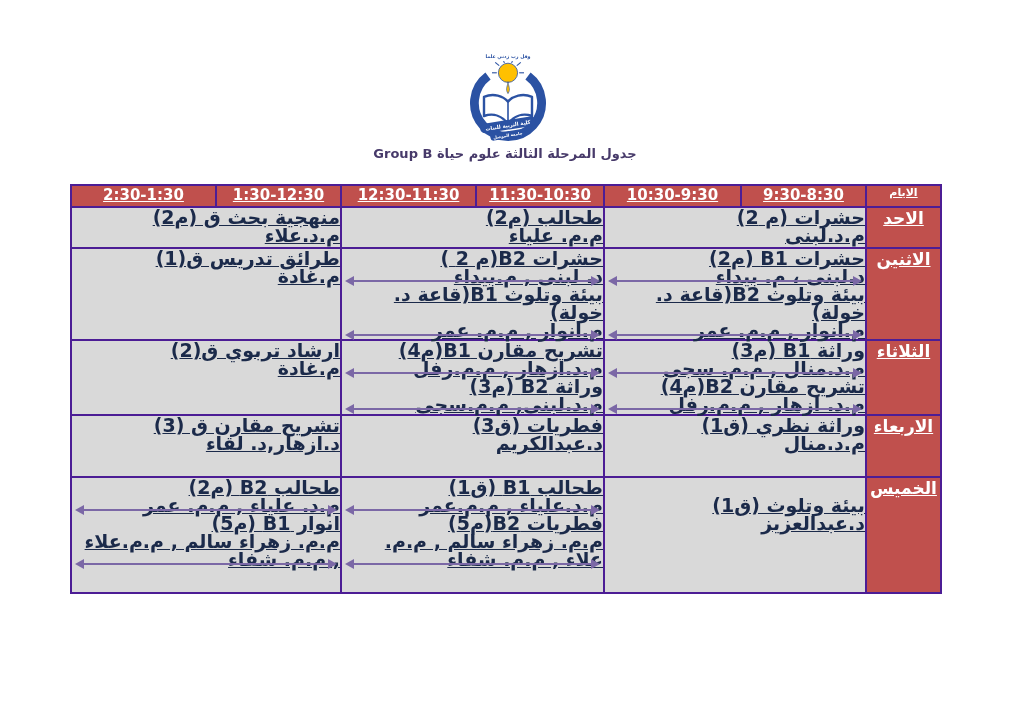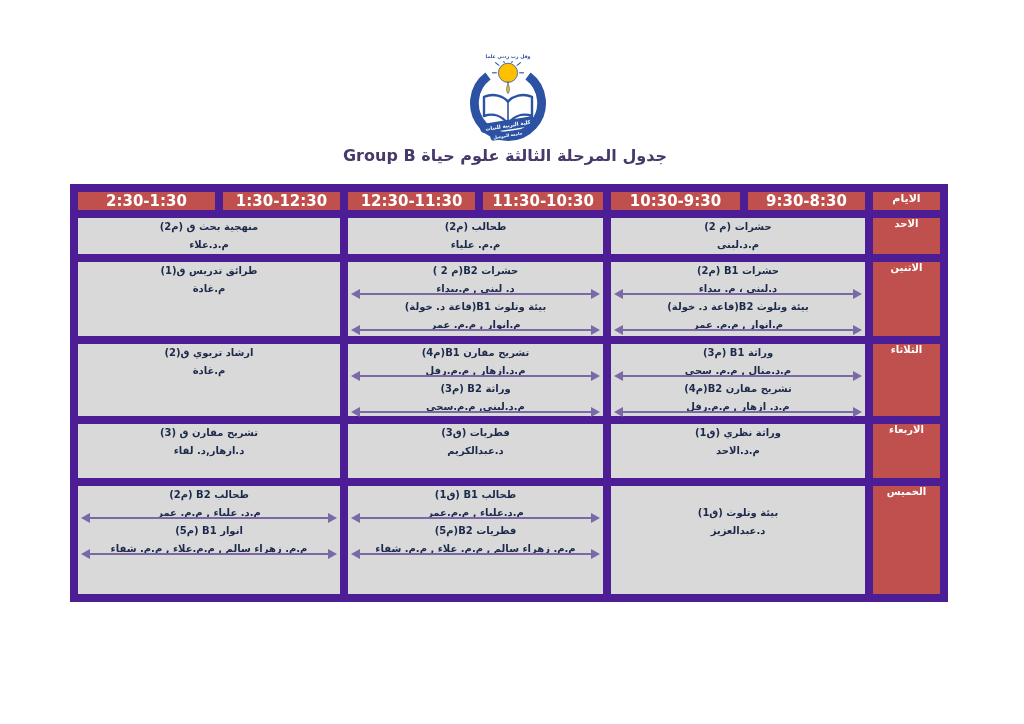--- a/index.html
+++ b/index.html
@@ -3,38 +3,38 @@
 <meta charset="utf-8">
 <style>
   html,body{margin:0;padding:0;background:#ffffff;}
   .page{position:relative;width:1024px;height:724px;background:#fff;overflow:hidden;
         font-family:"DejaVu Sans",sans-serif;}
   
   .logo{position:absolute;left:452px;top:52px;width:112px;height:96px;}
   .logo svg{width:100%;height:100%;}
   
   .title{position:absolute;left:70px;top:146px;width:870px;text-align:center;
-         direction:rtl;font-size:16px;font-weight:bold;color:var(--title-purple,#473A6A);}
+         direction:rtl;font-size:13px;font-weight:bold;color:var(--title-purple,#473A6A);}
   
   table.schedule{position:absolute;left:70px;top:184px;width:870px;border-collapse:collapse;
          table-layout:fixed;direction:rtl;}
-  table.schedule th, table.schedule td{border:8px solid #4c1d95;padding:0;vertical-align:top;}
+  table.schedule th, table.schedule td{border:2px solid #4c1d95;padding:0;vertical-align:top;text-decoration:underline;}
   thead tr{height:22px;}
   tbody tr:nth-child(1){height:41px;}
   tbody tr:nth-child(2){height:82px;}
   tbody tr:nth-child(3){height:75px;}
   tbody tr:nth-child(4){height:62px;}
   tbody tr:nth-child(5){height:116px;}
   th.days-th, th.time-th{background:var(--header-red,#C0504D);color:#fff;
          font-size:15px;font-weight:bold;text-align:center;vertical-align:middle;}
   th.days-th{font-size:11px;}
-  td.day-cell{background:var(--header-red,#C0504D);color:#fff;font-size:10px;
+  td.day-cell{background:var(--header-red,#C0504D);color:#fff;font-size:17px;
          font-weight:bold;text-align:center;padding-top:3px;}
   td.slot-cell{background:var(--cell-gray,#D9D9D9);color:var(--cell-text,#1B2A4A);
-         font-size:10px;font-weight:bold;text-align:center;padding-top:2px;}
+         font-size:19px;font-weight:bold;padding-top:2px;}
   .line{position:relative;min-height:18px;line-height:18px;width:100%;}
   .dbl-arrow{position:absolute;left:2%;right:2%;bottom:3px;height:0;
          border-top:2px solid var(--arrow-purple,#7B68A6);}
   .dbl-arrow::before,.dbl-arrow::after{content:'';position:absolute;top:-6px;width:0;height:0;
          border-top:5px solid transparent;border-bottom:5px solid transparent;}
   .dbl-arrow::before{right:-2px;border-left:9px solid var(--arrow-purple,#7B68A6);}
   .dbl-arrow::after{left:-2px;border-right:9px solid var(--arrow-purple,#7B68A6);}
 </style>
 </head>
 <body>
@@ -146,21 +146,21 @@
           </td>
           <td class="slot-cell" colspan="2">
             <div class="line"><span>ارشاد تربوي ق(2)</span></div>
             <div class="line"><span>م.غادة</span></div>
           </td>
         </tr>
         <tr>
           <td class="day-cell">الاربعاء</td>
           <td class="slot-cell" colspan="2">
             <div class="line"><span>وراثة نظري (ق1)</span></div>
-            <div class="line"><span>م.د.الاحد</span></div>
+            <div class="line"><span>م.د.منال</span></div>
           </td>
           <td class="slot-cell" colspan="2">
             <div class="line"><span>فطريات (ق3)</span></div>
             <div class="line"><span>د.عبدالكريم</span></div>
           </td>
           <td class="slot-cell" colspan="2">
             <div class="line"><span>تشريح مقارن ق (3)</span></div>
             <div class="line"><span>د.ازهار,د. لقاء</span></div>
           </td>
         </tr>

